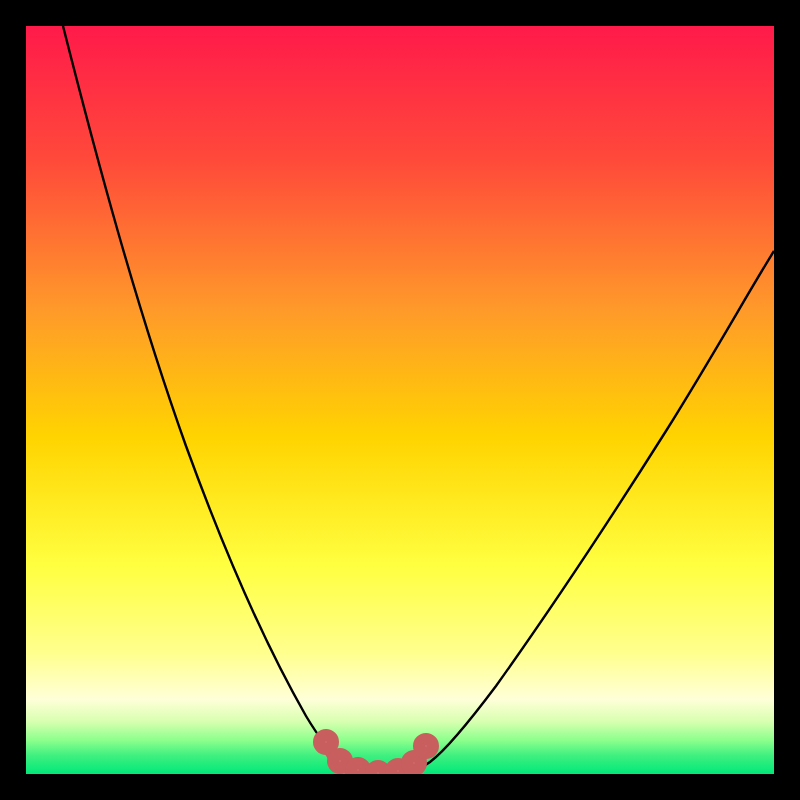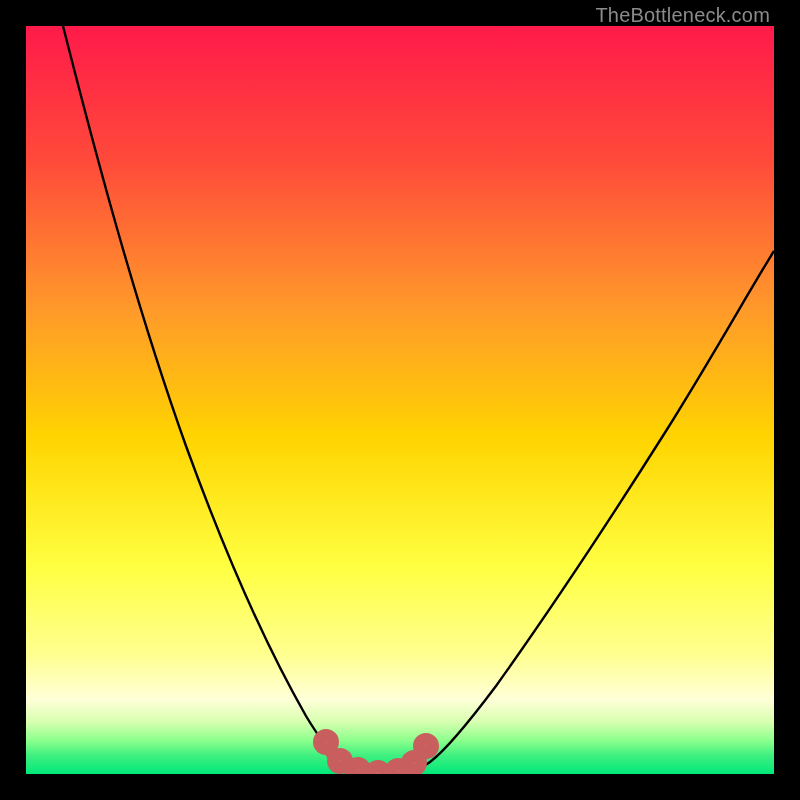--- a/index.html
+++ b/index.html
@@ -82,15 +82,14 @@
         <circle cx="314" cy="735" r="7"></circle>
         <circle cx="332" cy="744" r="7"></circle>
         <circle cx="352" cy="747" r="7"></circle>
         <circle cx="372" cy="745" r="7"></circle>
         <circle cx="388" cy="737" r="7"></circle>
         <circle cx="400" cy="720" r="7"></circle>
       </g>
     </svg>
   </div>
 
-  <div class="watermark">TheBottleneck.com</div>
 
 </div>
 
 </body></html>

